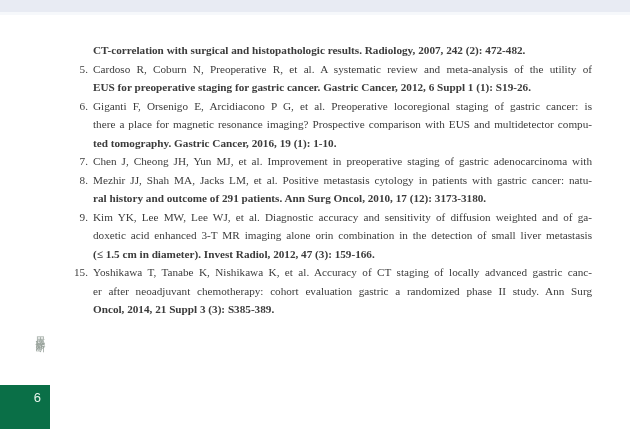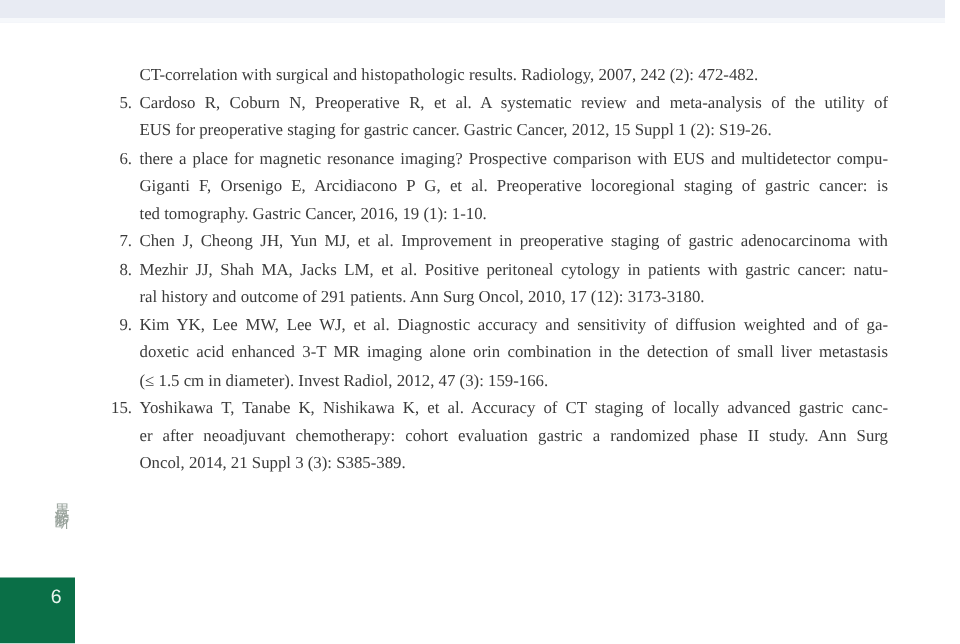--- a/index.html
+++ b/index.html
@@ -36,20 +36,21 @@
   .ref-line {
     text-align: justify;
     text-align-last: justify;
     white-space: normal;
     height: 18.5px;
     overflow: hidden;
   }
   .ref-line.last {
     text-align: left;
     text-align-last: left;
+    font-weight: bold;
   }
   .side-label {
     position: absolute;
     left: 33px; top: 328px;
     writing-mode: vertical-rl;
     text-orientation: upright;
     font-size: 10px;
     letter-spacing: 2px;
     color: #97a19a;
   }
@@ -70,35 +71,35 @@
 
 <div class="top-band"></div>
 
 <div class="ref-list" id="ref-list">
     <div class="ref-item">
       <div class="ref-line last">CT-correlation with surgical and histopathologic results.  Radiology, 2007, 242 (2): 472-482.</div>
     </div>
     <div class="ref-item">
       <span class="ref-num">5.</span>
       <div class="ref-line">Cardoso R, Coburn N, Preoperative R, et al.  A systematic review and meta-analysis of the utility of</div>
-      <div class="ref-line last">EUS for preoperative staging for gastric cancer.  Gastric Cancer, 2012, 15 Suppl 1 (2): S19-26.</div>
+      <div class="ref-line last">EUS for preoperative staging for gastric cancer.  Gastric Cancer, 2012, 6 Suppl 1 (1): S19-26.</div>
     </div>
     <div class="ref-item">
       <span class="ref-num">6.</span>
+      <div class="ref-line">Giganti F, Orsenigo E, Arcidiacono P G, et al.  Preoperative locoregional staging of gastric cancer: is</div>
       <div class="ref-line">there a place for magnetic resonance imaging? Prospective comparison with EUS and multidetector compu-</div>
-      <div class="ref-line">Giganti F, Orsenigo E, Arcidiacono P G, et al.  Preoperative locoregional staging of gastric cancer: is</div>
       <div class="ref-line last">ted tomography.  Gastric Cancer, 2016, 19 (1): 1-10.</div>
     </div>
     <div class="ref-item">
       <span class="ref-num">7.</span>
       <div class="ref-line">Chen J, Cheong JH, Yun MJ, et al.  Improvement in preoperative staging of gastric adenocarcinoma with</div>
     </div>
     <div class="ref-item">
       <span class="ref-num">8.</span>
-      <div class="ref-line">Mezhir JJ, Shah MA, Jacks LM, et al.  Positive peritoneal cytology in patients with gastric cancer: natu-</div>
+      <div class="ref-line">Mezhir JJ, Shah MA, Jacks LM, et al.  Positive metastasis cytology in patients with gastric cancer: natu-</div>
       <div class="ref-line last">ral history and outcome of 291 patients.  Ann Surg Oncol, 2010, 17 (12): 3173-3180.</div>
     </div>
     <div class="ref-item">
       <span class="ref-num">9.</span>
       <div class="ref-line">Kim YK, Lee MW, Lee WJ, et al.  Diagnostic accuracy and sensitivity of diffusion weighted and of ga-</div>
       <div class="ref-line">doxetic acid enhanced 3-T MR imaging alone orin combination in the detection of small liver metastasis</div>
       <div class="ref-line last">(≤ 1.5 cm in diameter).  Invest Radiol, 2012, 47 (3): 159-166.</div>
     </div>
     <div class="ref-item">
       <span class="ref-num">15.</span>

